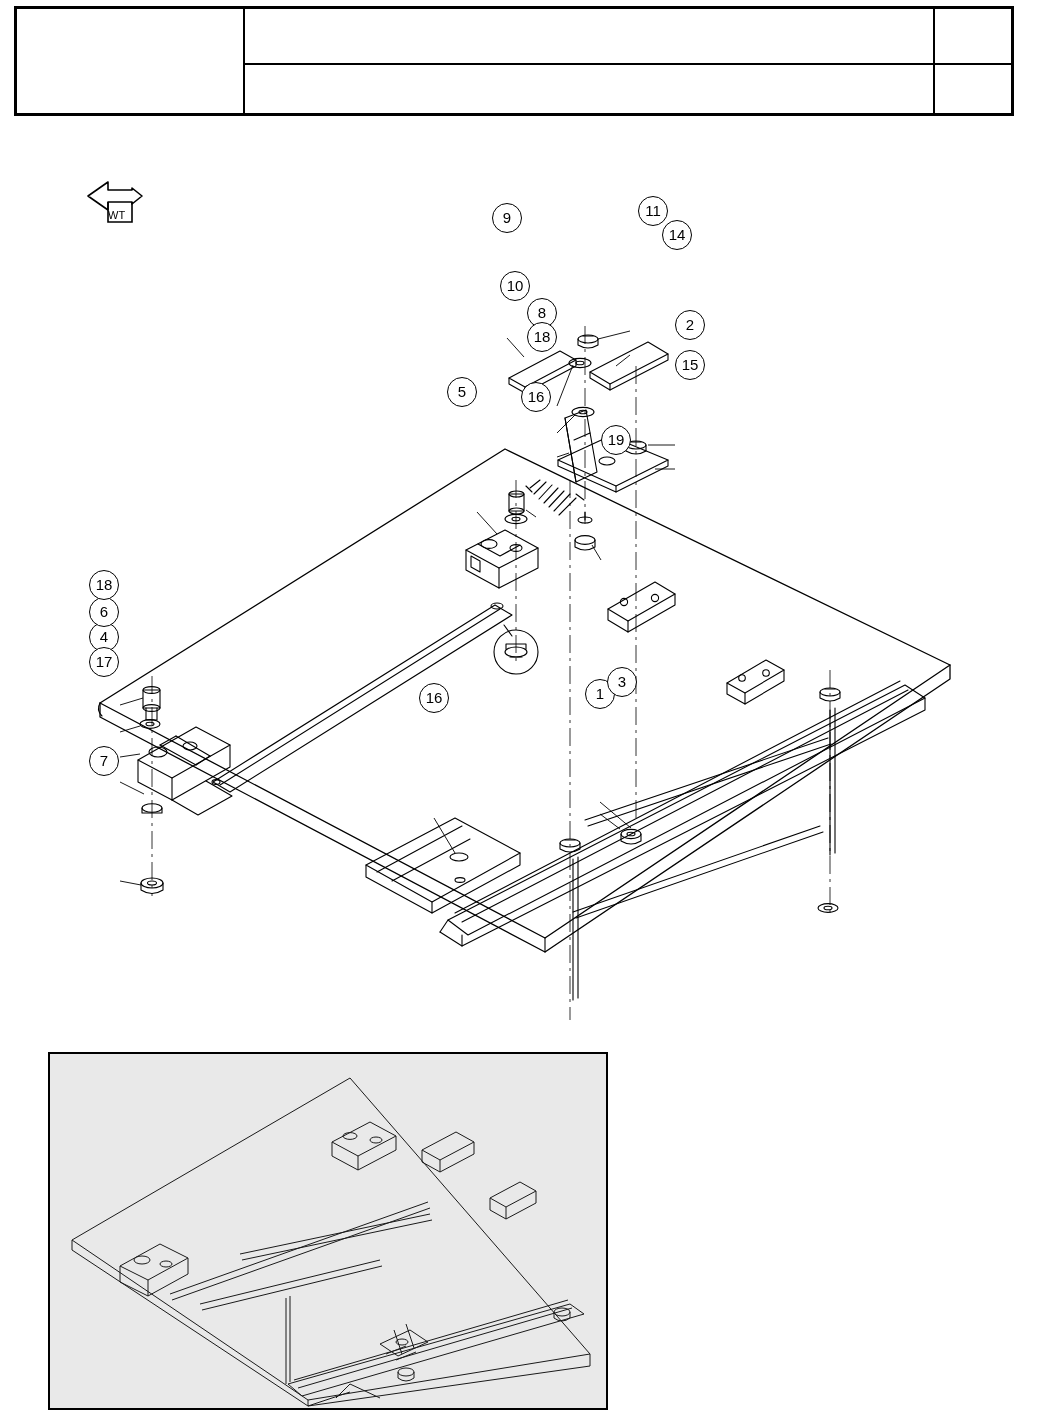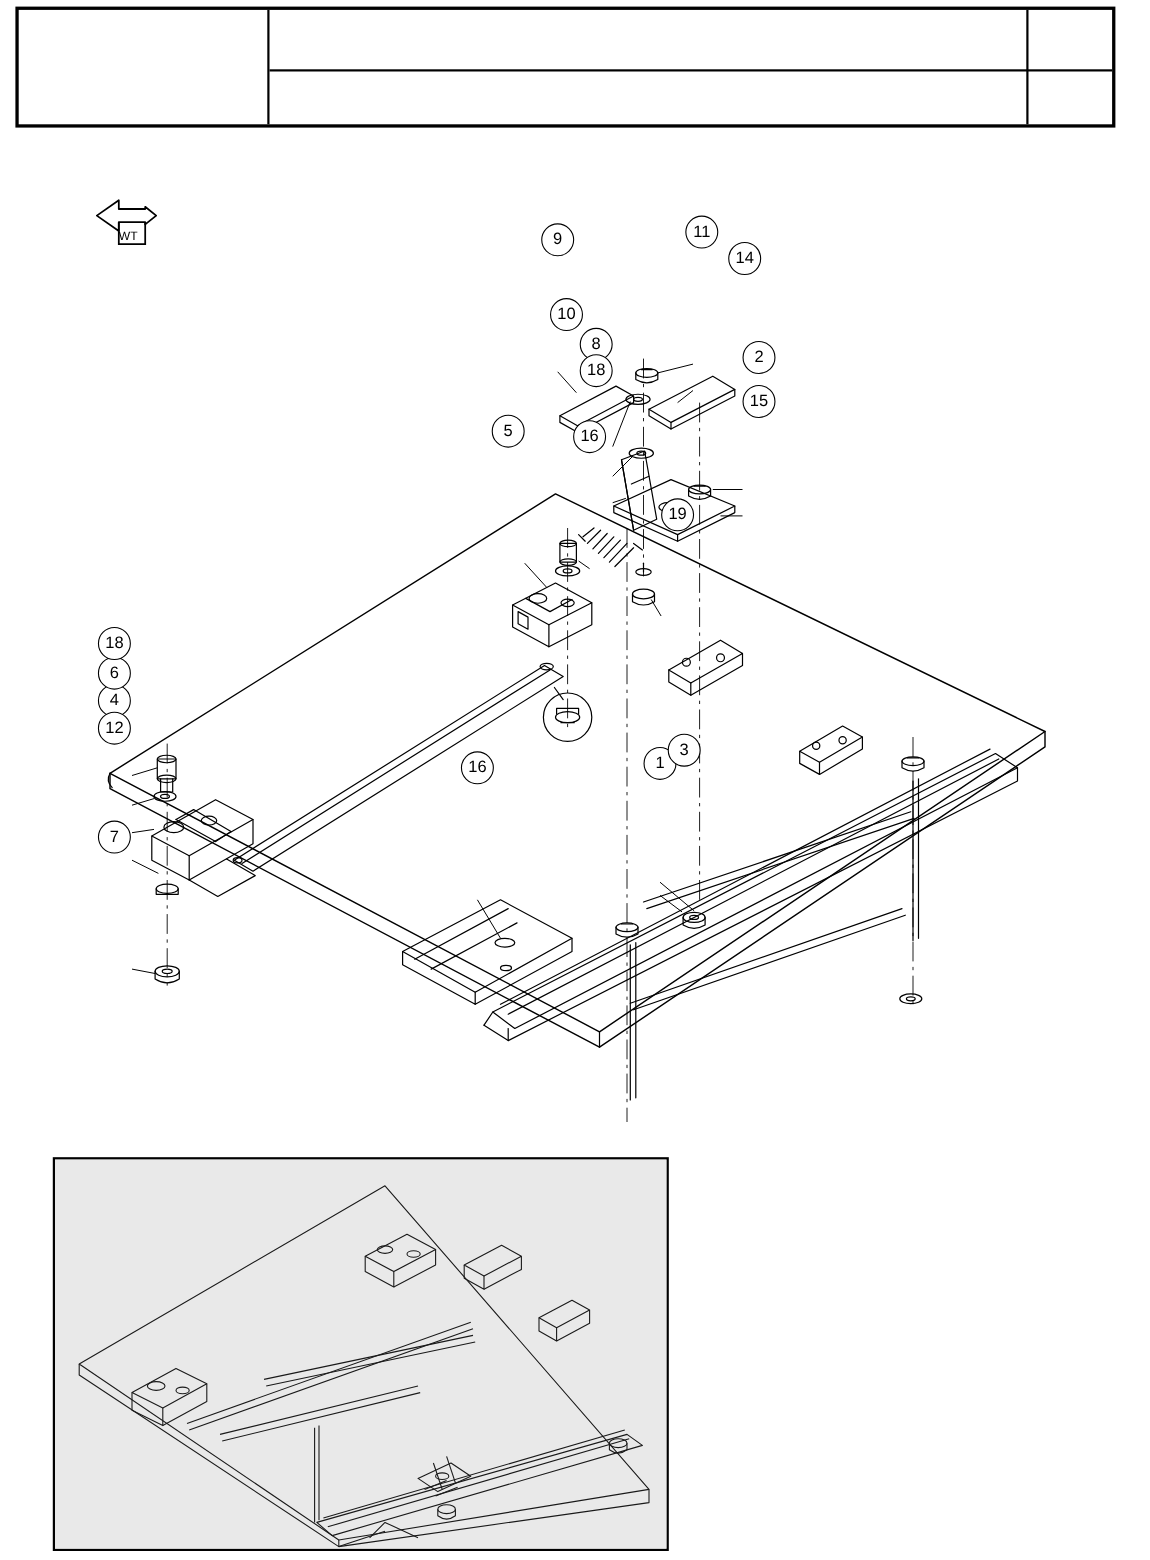--- a/index.html
+++ b/index.html
@@ -382,29 +382,29 @@
     <div class="balloon" style="left: 585px; top: 679px;">1</div>
     <div class="balloon" style="left: 675px; top: 310px;">2</div>
     <div class="balloon" style="left: 607px; top: 667px;">3</div>
     <div class="balloon" style="left: 89px; top: 622px;">4</div>
     <div class="balloon" style="left: 447px; top: 377px;">5</div>
     <div class="balloon" style="left: 89px; top: 597px;">6</div>
     <div class="balloon" style="left: 89px; top: 746px;">7</div>
     <div class="balloon" style="left: 527px; top: 298px;">8</div>
     <div class="balloon" style="left: 492px; top: 203px;">9</div>
     <div class="balloon" style="left: 500px; top: 271px;">10</div>
-    <div class="balloon" style="left: 623px; top: 196px;">11</div>
-    <div class="balloon" style="left: 89px; top: 647px;">12</div>
+    <div class="balloon" style="left: 638px; top: 196px;">11</div>
+    <div class="balloon" style="left: 89px; top: 647px;">17</div>
     <div class="balloon" style="left: 527px; top: 322px;">18</div>
     <div class="balloon" style="left: 662px; top: 220px;">14</div>
     <div class="balloon" style="left: 675px; top: 350px;">15</div>
     <div class="balloon" style="left: 419px; top: 683px;">16</div>
     <div class="balloon" style="left: 521px; top: 382px;">16</div>
     <div class="balloon" style="left: 89px; top: 570px;">18</div>
-    <div class="balloon" style="left: 601px; top: 425px; margin-top: 28px;">19</div>
+    <div class="balloon" style="left: 601px; top: 425px;">19</div>
   </div>
 
 <div class="inset">
   <svg width="556" height="354" viewBox="0 0 556 354">
     <rect x="0" y="0" width="556" height="354" fill="#e9e9e9"></rect>
     <g fill="none" stroke="#1a1a1a" stroke-width="1" stroke-linejoin="round">
 
       <path d="M22 186 L300 24 L540 300 L258 346 Z"></path>
       <path d="M22 186 L22 196 L258 352 L540 312 L540 300"></path>
       <path d="M258 346 L258 352"></path>

